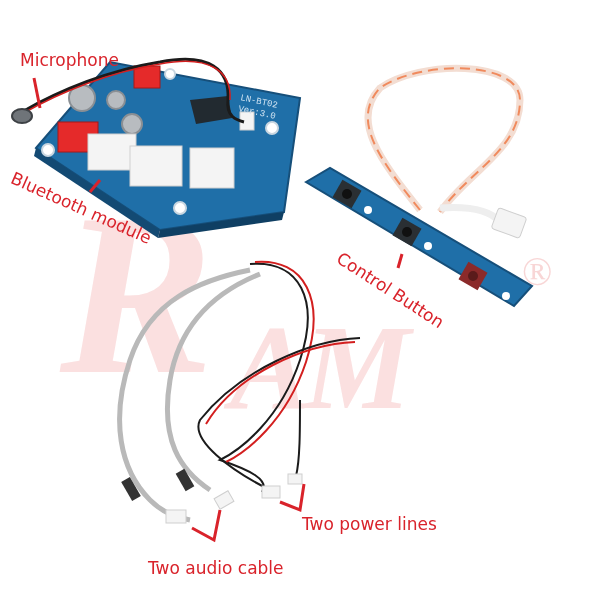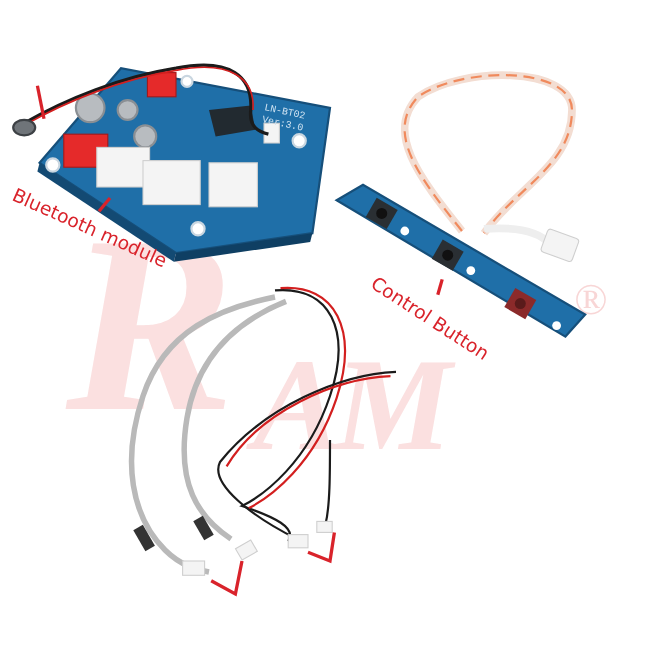--- a/index.html
+++ b/index.html
@@ -95,15 +95,18 @@
 
     <g stroke="#d9232b" stroke-width="3" fill="none">
       <line x1="34" y1="78" x2="40" y2="108"></line>
       <line x1="100" y1="180" x2="90" y2="192"></line>
       <line x1="402" y1="254" x2="398" y2="268"></line>
       <polyline points="280,502 300,510 304,484"></polyline>
       <polyline points="192,528 214,540 220,510"></polyline>
     </g>
   </svg>
 
+  <span class="label lbl-mic">Microphone</span>
   <span class="label lbl-bt">Bluetooth module</span>
   <span class="label lbl-ctrl">Control Button</span>
+  <span class="label lbl-power">Two power lines</span>
+  <span class="label lbl-audio">Two audio cable</span>
 </div>
 
 </body></html>

